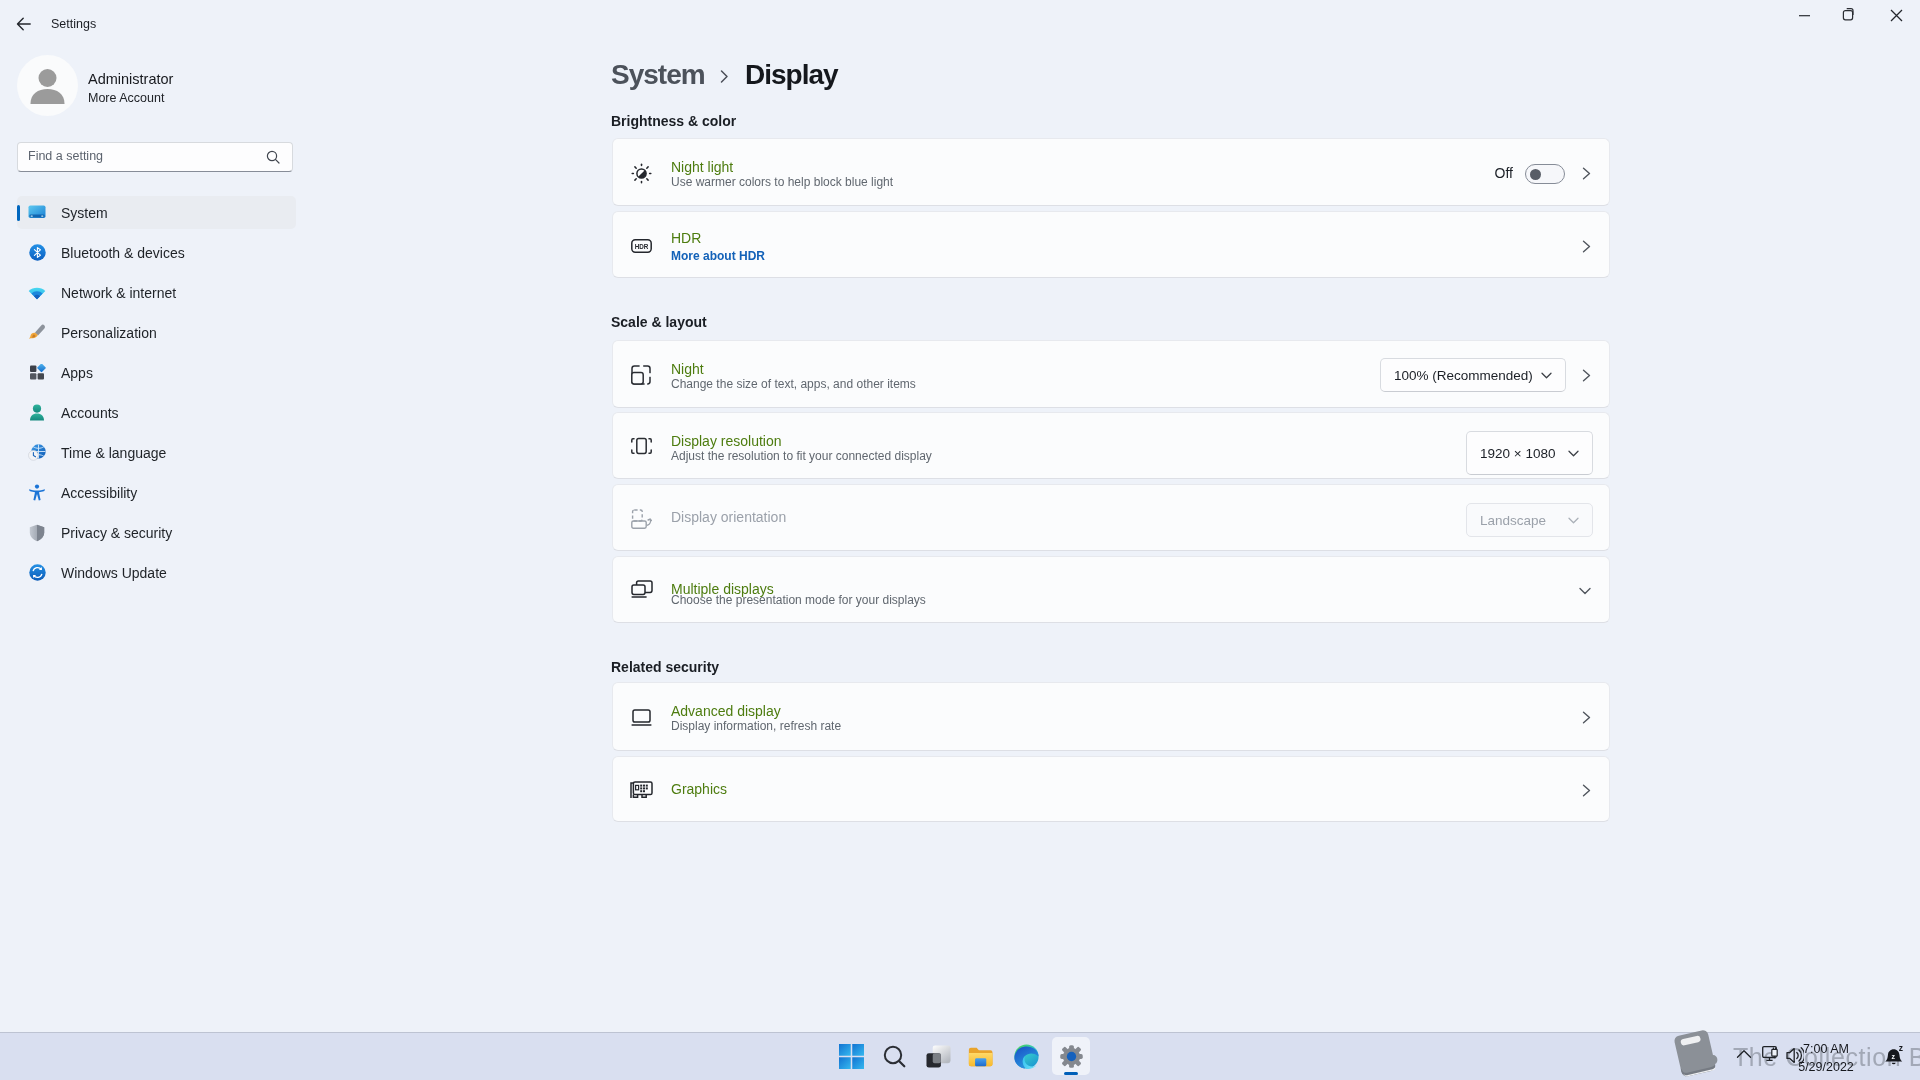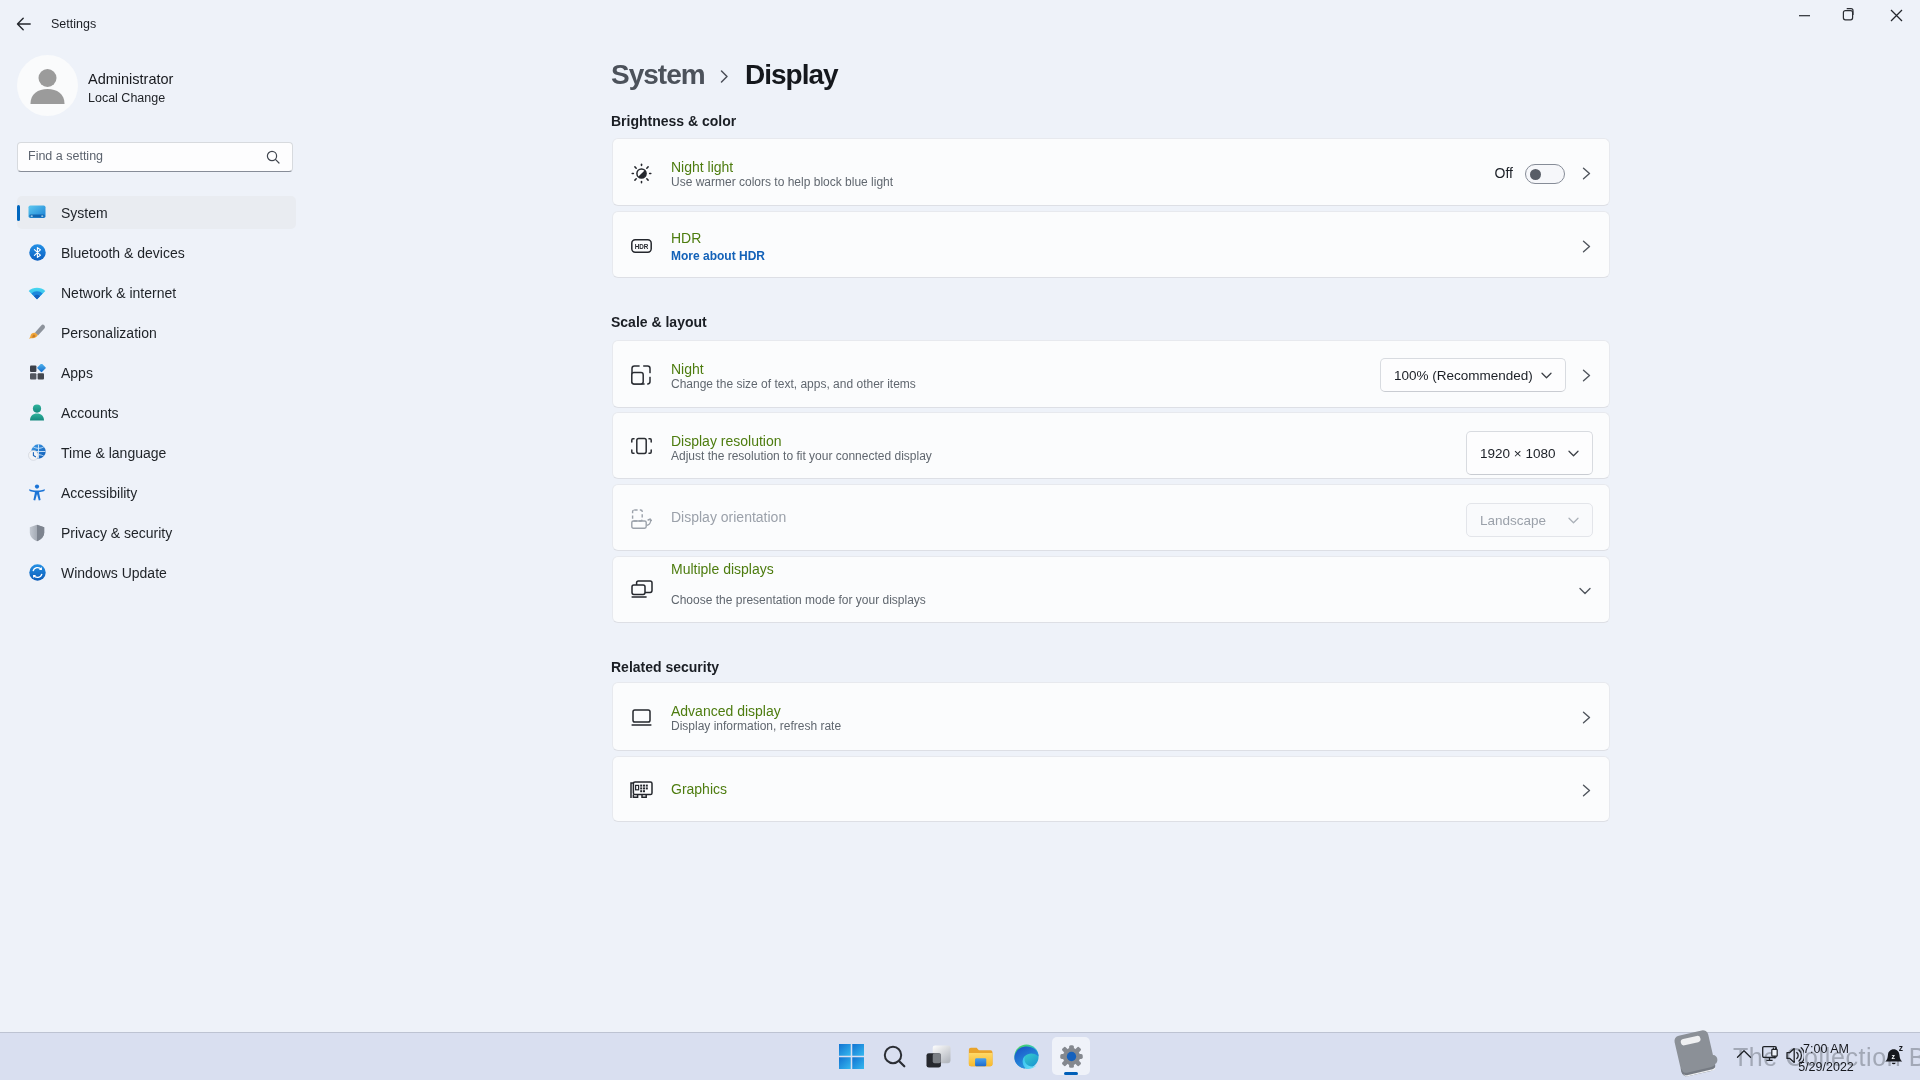--- a/index.html
+++ b/index.html
@@ -39,21 +39,21 @@
  <rect x="49.4" y="3.6" width="9.2" height="9.2" rx="2" fill="none" stroke="#2a2d33" stroke-width="1.2"></rect>
  <path d="M97 3 L108 14 M108 3 L97 14" stroke="#24272d" stroke-width="1.25" fill="none"></path>
 </svg>
 
 <div class="abs" style="left:17px;top:55px;width:61px;height:61px;border-radius:50%;background:#fafbfc"></div>
 <svg class="abs" style="left:17px;top:55px" width="61" height="61" viewBox="0 0 61 61">
  <circle cx="30.5" cy="23" r="9" fill="#9b9b9b"></circle>
  <path d="M13.5 48.5 c0-9.5 7.5-14.5 17-14.5 s17 5 17 14.5 l0 0.5 h-34 z" fill="#9b9b9b"></path>
 </svg>
 <div class="abs" style="left:88px;top:71px;font-size:14.5px;font-weight:normal;color:#17191e">Administrator</div>
-<div class="abs" style="left:88px;top:90.5px;font-size:12.5px;color:#212429">Local Change</div>
+<div class="abs" style="left:88px;top:90.5px;font-size:12.5px;color:#212429">More Account</div>
 
 <div class="abs" style="left:17px;top:142px;width:276px;height:30px;background:#fdfdfe;border:1px solid #d7dade;border-bottom:1px solid #878d98;border-radius:4px"></div>
 <div class="abs" style="left:28px;top:149px;font-size:12.5px;color:#5c636e">Find a setting</div>
 <svg class="abs" style="left:266px;top:150px" width="14" height="14" viewBox="0 0 14 14">
  <circle cx="6" cy="6" r="4.6" fill="none" stroke="#41464f" stroke-width="1.2"></circle>
  <line x1="9.4" y1="9.4" x2="13" y2="13" stroke="#41464f" stroke-width="1.2" stroke-linecap="round"></line>
 </svg>
 
 <div class="nav sel" style="top:196px">
     <span class="ic">
@@ -304,21 +304,21 @@
       </svg>
  </div>
 </div>
 
 <div class="card" style="top:556px;height:67px">
  <svg class="cicon" style="left:18px;top:23px" width="22" height="18" viewBox="0 0 22 18">
   <rect x="5.6" y="1" width="15.4" height="11.4" rx="1.8" fill="#fbfcfd" stroke="#24272d" stroke-width="1.5"></rect>
   <rect x="1" y="5" width="13" height="9.4" rx="1.8" fill="#fbfcfd" stroke="#24272d" stroke-width="1.5"></rect>
   <line x1="0.6" y1="17" x2="15.6" y2="17" stroke="#24272d" stroke-width="1.5"></line>
  </svg>
- <div class="ct" style="top:4px">Multiple displays</div>
+ <div class="ct" style="top:24px">Multiple displays</div>
  <div class="cs" style="top:36px">Choose the presentation mode for your displays</div>
  <svg class="chev" style="top:30px" width="12" height="8" viewBox="0 0 12 8">
       <path d="M1 1.5 L6 6.5 L11 1.5" fill="none" stroke="#51565e" stroke-width="1.4" stroke-linecap="round" stroke-linejoin="round"></path>
     </svg>
 </div>
 
 <div class="card" style="top:682px;height:69px">
  <svg class="cicon" style="left:18px;top:26px" width="21" height="17" viewBox="0 0 21 17">
   <rect x="2" y="1" width="17" height="12" rx="1.8" fill="none" stroke="#24272d" stroke-width="1.5"></rect>
   <line x1="0.6" y1="16" x2="20.4" y2="16" stroke="#24272d" stroke-width="1.5"></line>

